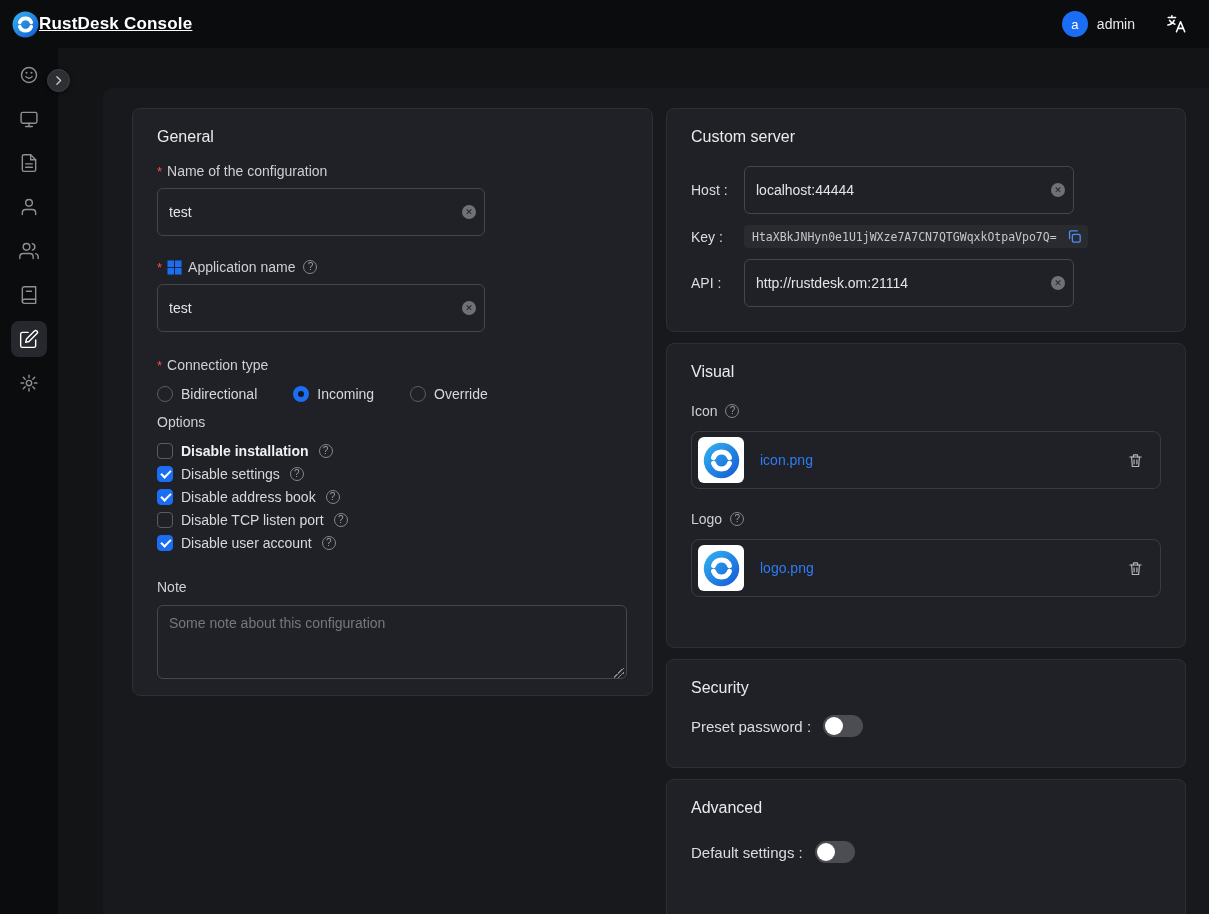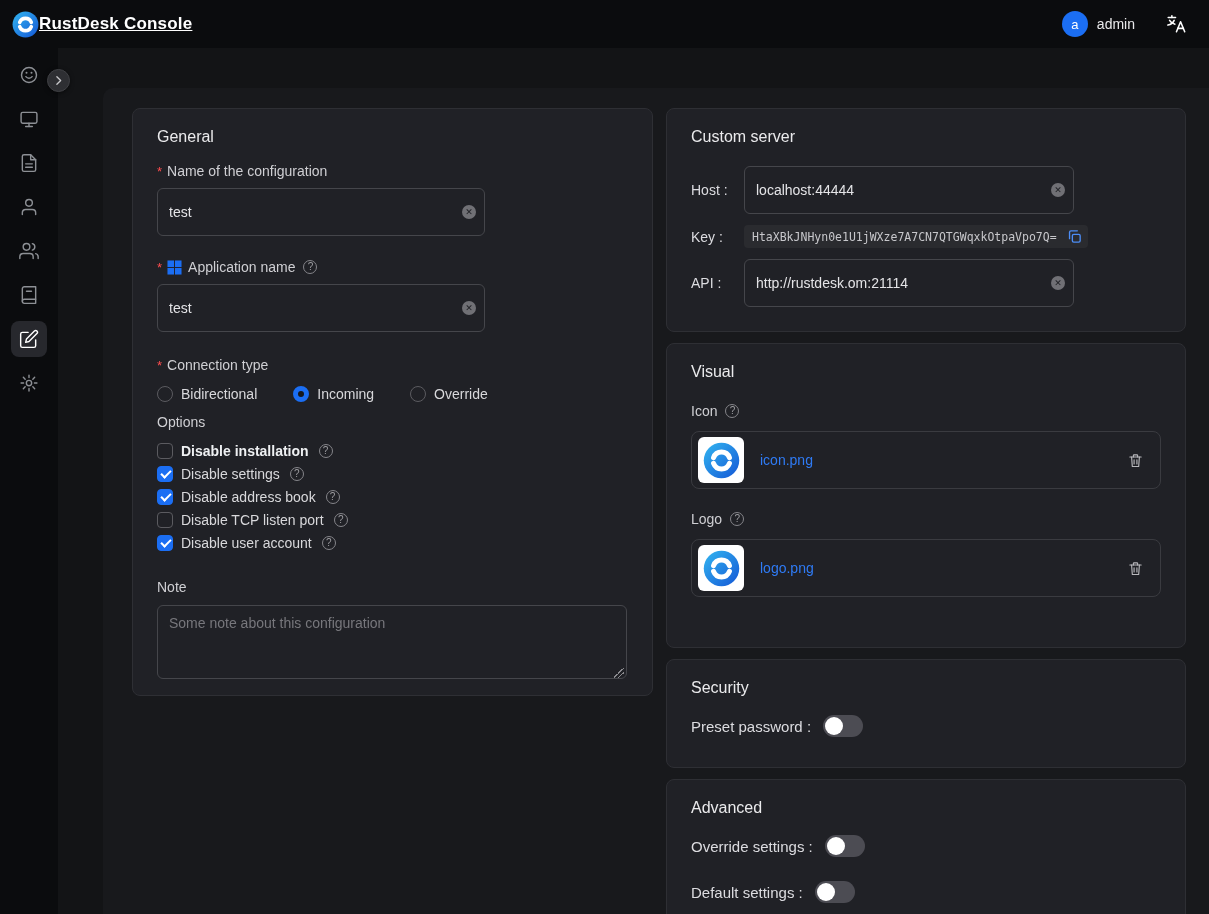--- a/index.html
+++ b/index.html
@@ -431,24 +431,20 @@
       <div class="card card-security">
         <div class="card-title">Security</div>
         <div class="switch-row">
           <span class="switch-label">Preset password :</span>
           <span class="switch"></span>
         </div>
       </div>
 
       <div class="card card-advanced">
         <div class="card-title">Advanced</div>
-        <div class="switch-row">
-          <span class="switch-label">Override settings :</span>
-          <span class="switch"></span>
-        </div>
         <div class="switch-row" style="margin-top:24px">
           <span class="switch-label">Default settings :</span>
           <span class="switch"></span>
         </div>
       </div>
 
     </div>
   </div>
 </div>
 

